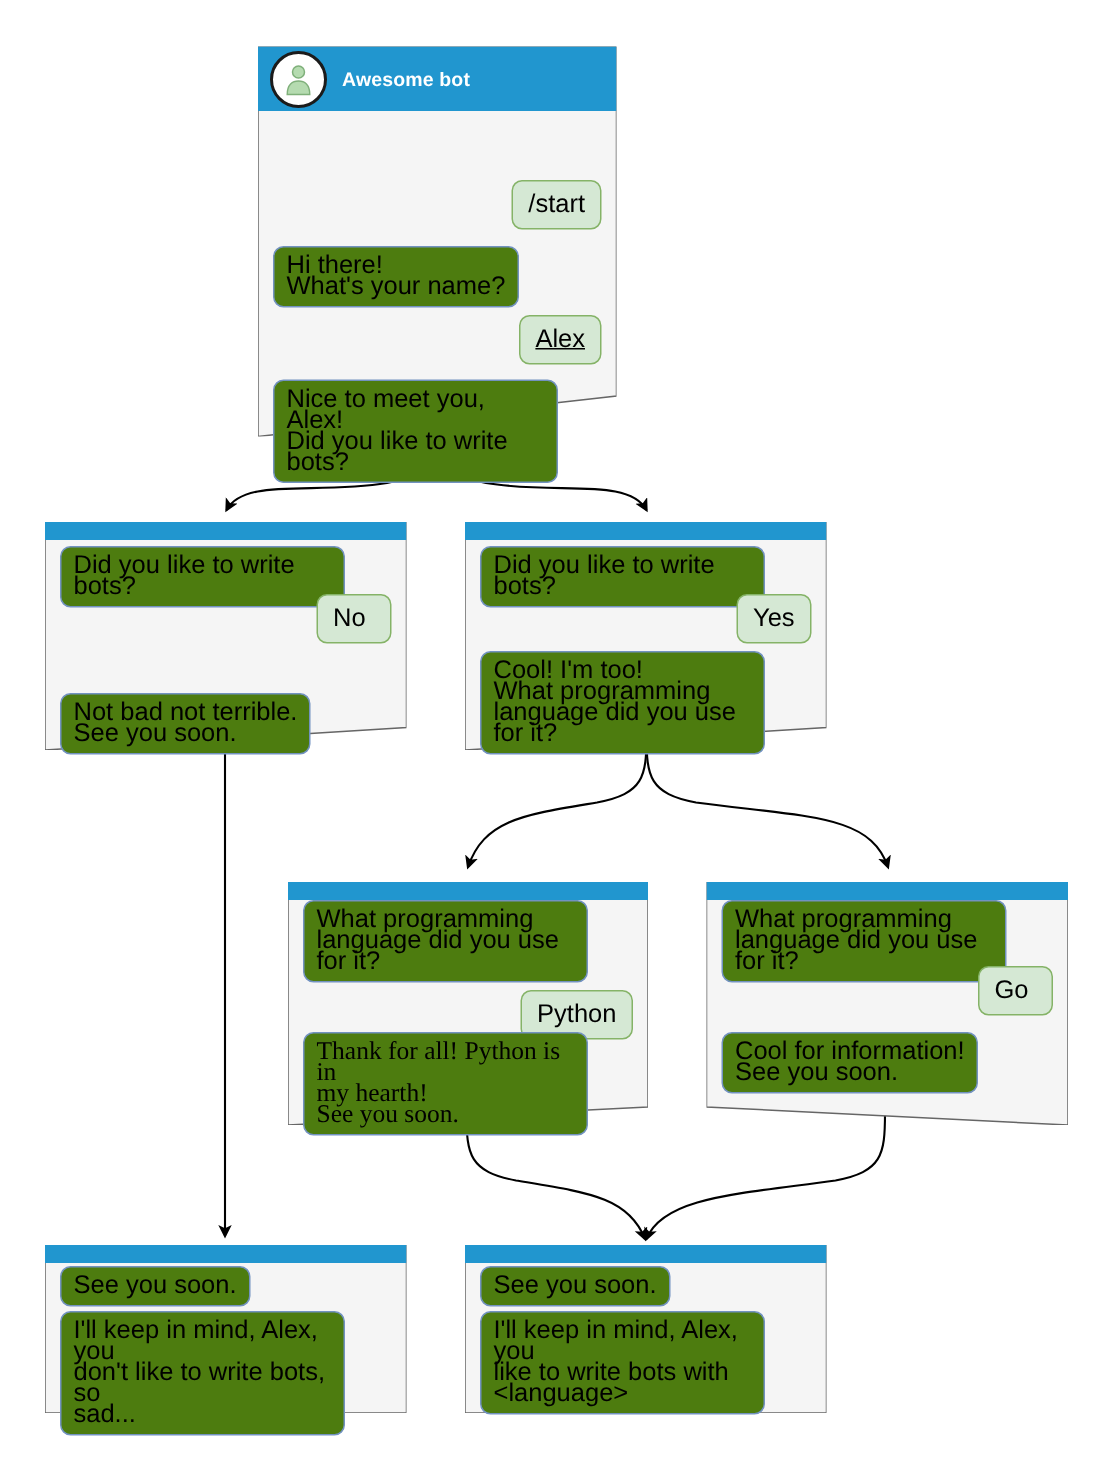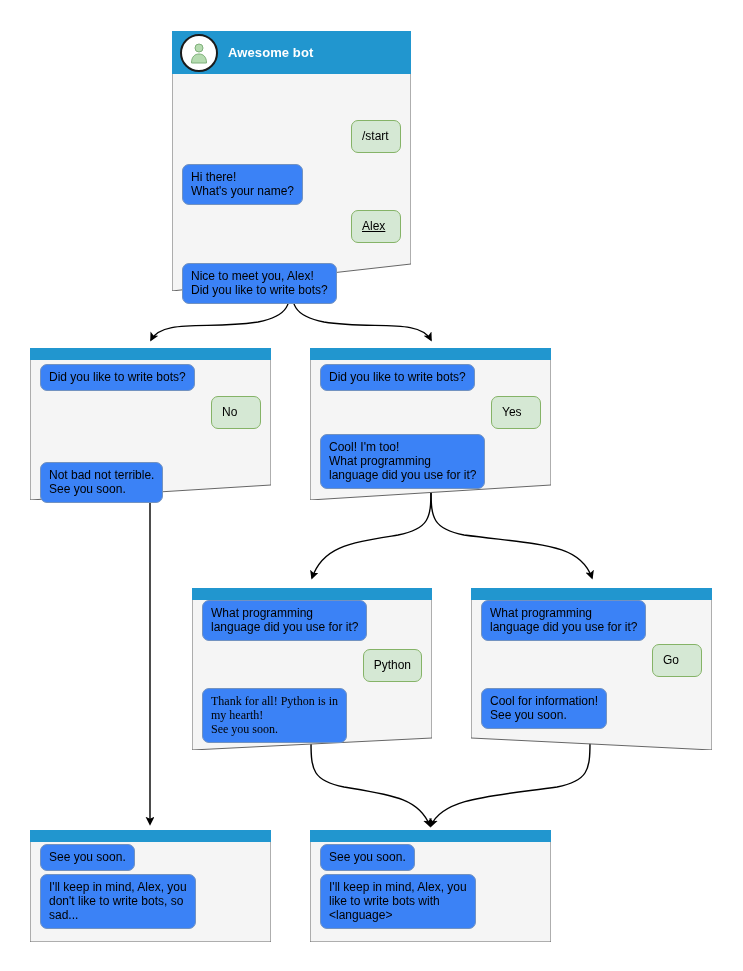--- a/index.html
+++ b/index.html
@@ -87,30 +87,30 @@
     display: flex;
     width: 100%;
     box-sizing: border-box;
   }
   .msg-row.bot { justify-content: flex-start; padding-left: 10px; }
   .msg-row.user { justify-content: flex-end; padding-right: 10px; }
   .bubble {
     display: inline-block;
     border-radius: 7px;
     border: 1px solid;
-    font-size: 12px;
+    font-size: 17px;
     line-height: 14px;
     color: #000000;
     padding: 5px 8px 6px 8px;
     box-sizing: border-box;
     white-space: pre-line;
     max-width: 190px;
   }
   .bubble.bot {
-    background: #3b82f6;
+    background: #4d7c0f;
     border-color: #7292c0;
   }
   .bubble.user {
     background: #d5e8d4;
     border-color: #85b367;
     text-align: left;
     min-width: 50px;
     padding: 8px 10px 9px 10px;
   }
 </style>
@@ -160,21 +160,21 @@
         <div class="msg-row user" style="top:46px;">
           <span class="bubble user">/start</span>
         </div>
         <div class="msg-row bot" style="top:90px;">
           <span class="bubble bot">Hi there!
 What's your name?</span>
         </div>
         <div class="msg-row user" style="top:136px;text-decoration:underline;">
           <span class="bubble user">Alex</span>
         </div>
-        <div class="msg-row bot" style="top:189px;align-items:center;">
+        <div class="msg-row bot" style="top:179px;align-items:center;">
           <span class="bubble bot">Nice to meet you, Alex!
 Did you like to write bots?</span>
         </div>
       </div>
     </div>
   </div>
 
   <div class="node" style="left:30px; top:348px; width:241px; height:152px;">
     <svg class="node-shape" viewBox="0 0 241 152" preserveAspectRatio="none" xmlns="http://www.w3.org/2000/svg">
       <path d="M0,0 L241,0 L241,137 L0,152 Z" fill="#f5f5f5" stroke="#666666" stroke-width="1"></path>
@@ -222,21 +222,21 @@
     <svg class="node-shape" viewBox="0 0 240 162" preserveAspectRatio="none" xmlns="http://www.w3.org/2000/svg">
       <path d="M0,0 L240,0 L240,150 L0,162 Z" fill="#f5f5f5" stroke="#666666" stroke-width="1"></path>
       <path d="M0,0 L240,0 L240,12 L0,12 Z" fill="#2196cf" stroke="none"></path>
     </svg>
     <div class="node-content">
       <div class="chat-area" style="top:12px;">
         <div class="msg-row bot" style="top:0px;">
           <span class="bubble bot">What programming
 language did you use for it?</span>
         </div>
-        <div class="msg-row user" style="top:49px;">
+        <div class="msg-row user" style="top:60px;">
           <span class="bubble user">Python</span>
         </div>
         <div class="msg-row bot" style="top:88px;font-family:Liberation Serif, serif;">
           <span class="bubble bot">Thank for all! Python is in
 my hearth!
 See you soon.</span>
         </div>
       </div>
     </div>
   </div>

